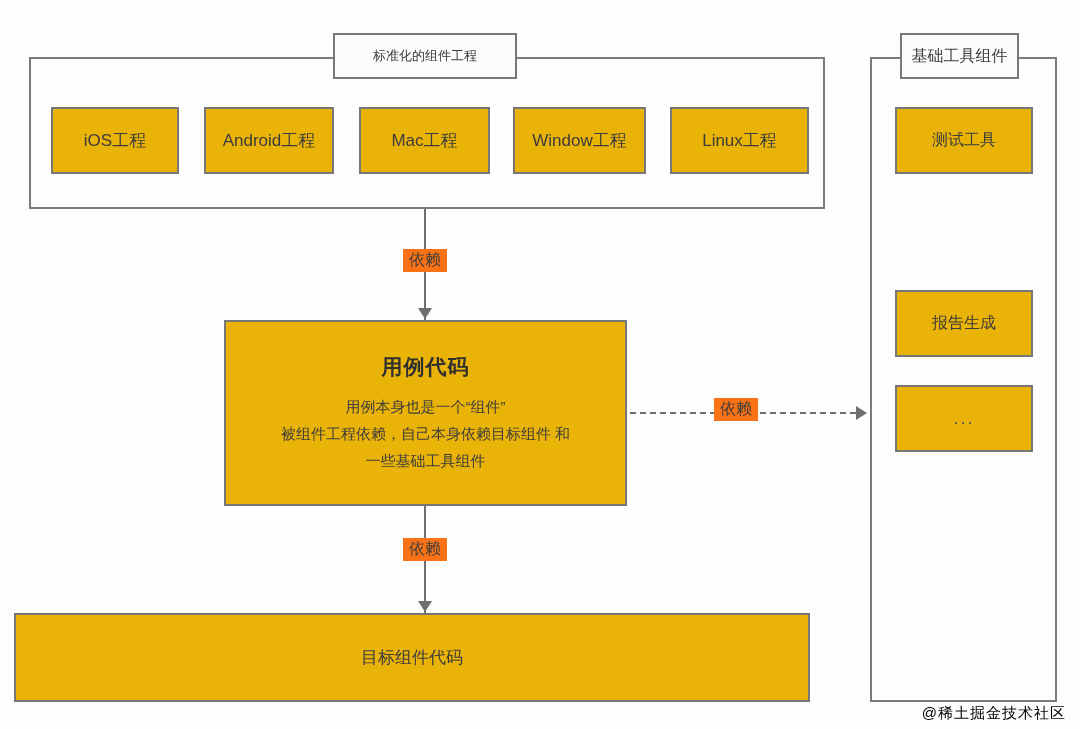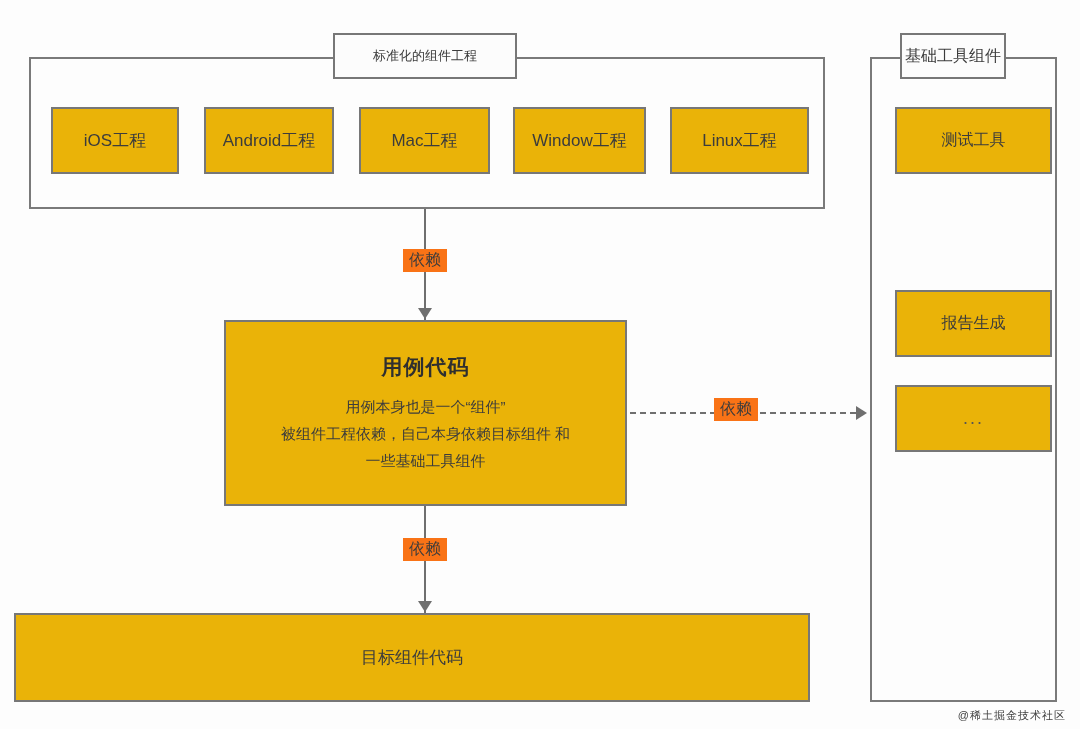--- a/index.html
+++ b/index.html
@@ -99,29 +99,29 @@
     left: 870px;
     top: 57px;
     width: 187px;
     height: 645px;
     border: 2px solid #7a7a7a;
     background: transparent;
   }
   #group-tools-title {
     left: 900px;
     top: 33px;
-    width: 106px;
+    width: 119px;
     height: 46px;
     background: #fcfcfc;
     font-size: 16px;
     z-index: 4;
   }
   .tool-box {
     left: 895px;
-    width: 157px;
+    width: 138px;
     height: 67px;
     font-size: 16px;
     z-index: 3;
     text-align: right;
   }
   #tool-0 { top: 107px; }
   #tool-1 { top: 195px; }
   #tool-2 { top: 290px; }
   #tool-3 { top: 385px; }
   .tool-ellipsis { font-size: 18px; letter-spacing: 2px; color: #555; }
@@ -177,22 +177,22 @@
     border-top: 7px solid transparent;
     border-bottom: 7px solid transparent;
     border-left: 11px solid #6f6f6f;
   }
 
   
   #watermark {
     position: absolute;
     right: 14px;
     bottom: 6px;
-    font-size: 11px;
-    color: #404040;
+    font-size: 15px;
+    color: #000000;
     letter-spacing: 1px;
     z-index: 6;
   }
 </style>
 </head>
 <body>
 
 <div id="page">
 
   <div class="box" id="group-standard"></div>

